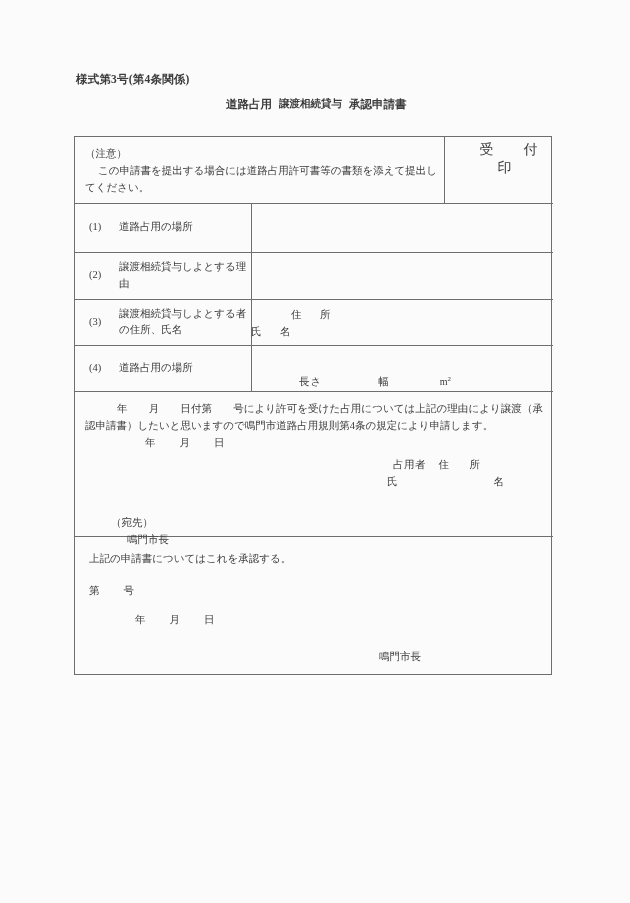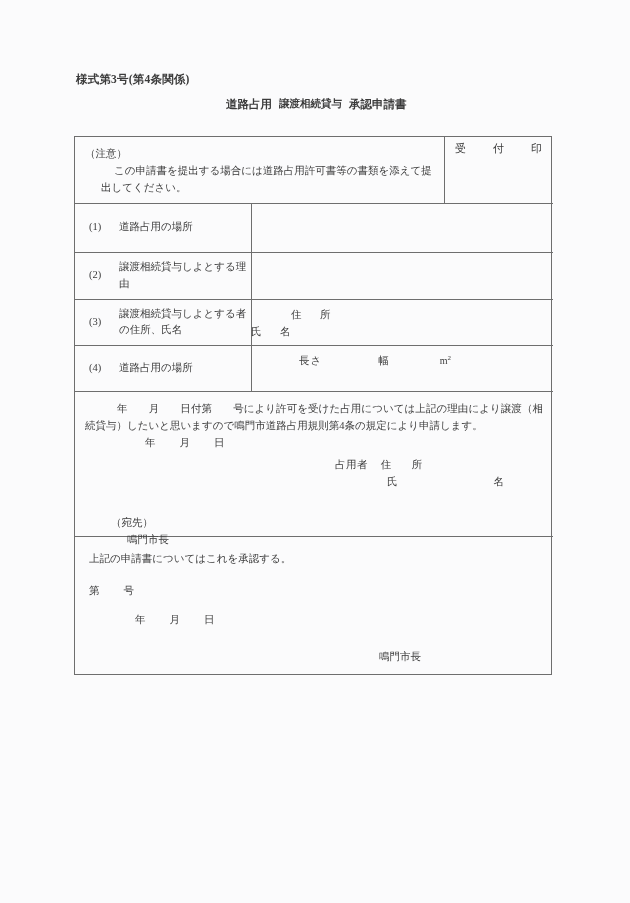--- a/index.html
+++ b/index.html
@@ -82,31 +82,30 @@
     left: 10px;
     top: 8px;
     width: 352px;
     font-size: 10.5px;
     line-height: 1.62;
   }
   .notice-head { display: block; }
   .notice-body {
     display: block;
     text-indent: 13px;
-    margin-left: 16px;
   }
 
   
   .stamp-head {
     position: absolute;
-    left: 371px;
+    left: 381px;
     top: 4px;
     width: 105px;
     text-align: center;
-    font-size: 11px;
+    font-size: 14px;
     letter-spacing: 8px;
     text-indent: 8px;
   }
 
   
   .label-cell {
     position: absolute;
     left: 0;
     width: 176px;
     box-sizing: border-box;
@@ -172,20 +171,21 @@
   }
   .body-date {
     margin-top: 1px;
     padding-left: 60px;
     letter-spacing: 1px;
   }
   .occupant {
     margin-top: 7px;
     padding-left: 250px;
     line-height: 1.6;
+    text-align: center;
   }
   .occ-l1 { display: block; }
   .occ-l1 .occ-tag { letter-spacing: 0.5px; }
   .occ-l1 .occ-addr { margin-left: 10px; letter-spacing: 5px; }
   .occ-l2 {
     display: flex;
     padding-left: 52px;
   }
   .occ-l2 .occ-name-b { margin-left: 96px; }
   .addressee {
@@ -275,30 +275,30 @@
     </div>
     <div class="value-cell" style="top:162px; height:46px; padding-top:8px">
       <span class="v-addr">住　所</span>
       <span class="v-name">氏　名</span>
     </div>
 
     <div class="label-cell" style="top:208px; height:46px">
       <span class="lc-num">(4)</span>
       <span class="lc-text">道路占用の場所</span>
     </div>
-    <div class="value-cell" style="top:216px; height:46px; display:flex; align-items:flex-start">
+    <div class="value-cell" style="top:208px; height:46px; display:flex; align-items:flex-end">
       <span class="v-area">
         <span class="seg-len">長さ</span>
         <span class="seg-wid">幅</span>
         <span class="seg-unit"><span>m</span><sup>2</sup></span>
       </span>
     </div>
 
     <div class="body-block">
-      <div class="body-para">年　　月　　日付第　　号により許可を受けた占用については上記の理由により譲渡（相続貸与）したいと思いますので鳴門市道路占用規則第4条の規定により申請します。</div>
+      <div class="body-para">年　　月　　日付第　　号により許可を受けた占用については上記の理由により譲渡（承認申請書）したいと思いますので鳴門市道路占用規則第4条の規定により申請します。</div>
       <div class="body-date">年　　月　　日</div>
 
       <div class="occupant">
         <span class="occ-l1">
           <span class="occ-tag">占用者</span>
           <span class="occ-addr">住　所</span>
         </span>
         <span class="occ-l2">
           <span>氏</span>
           <span class="occ-name-b">名</span>

